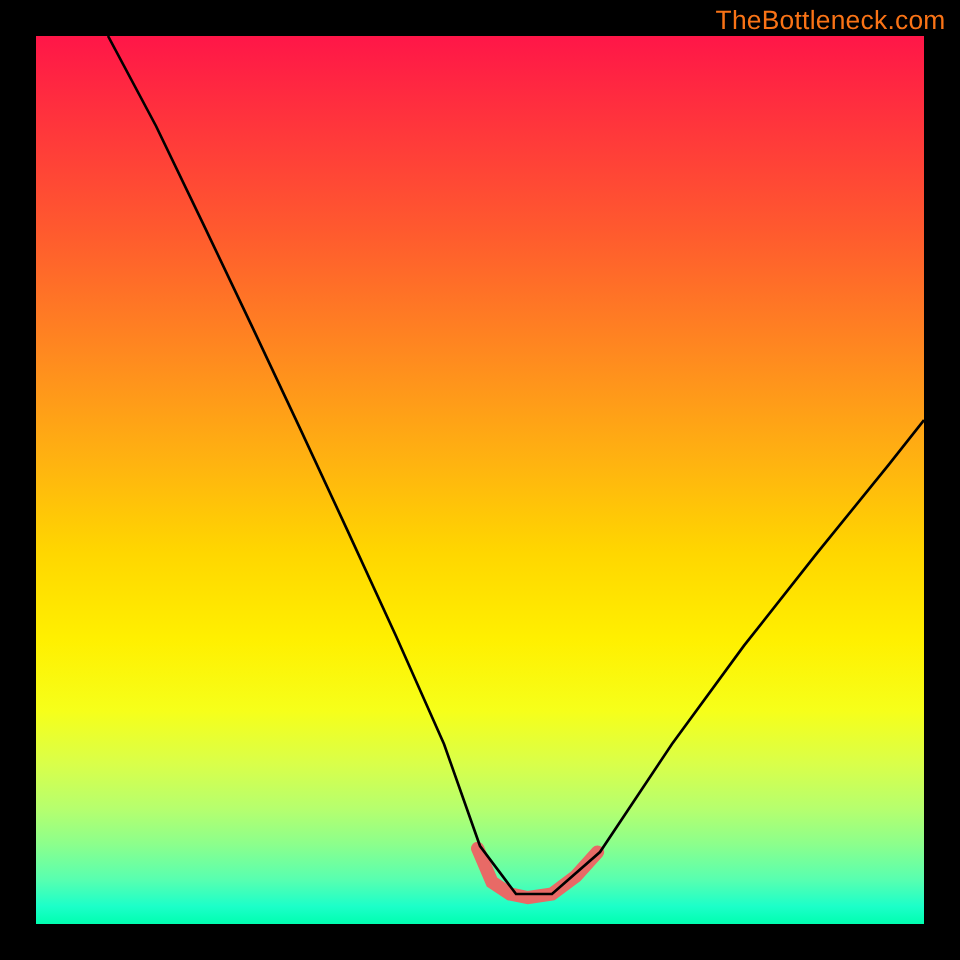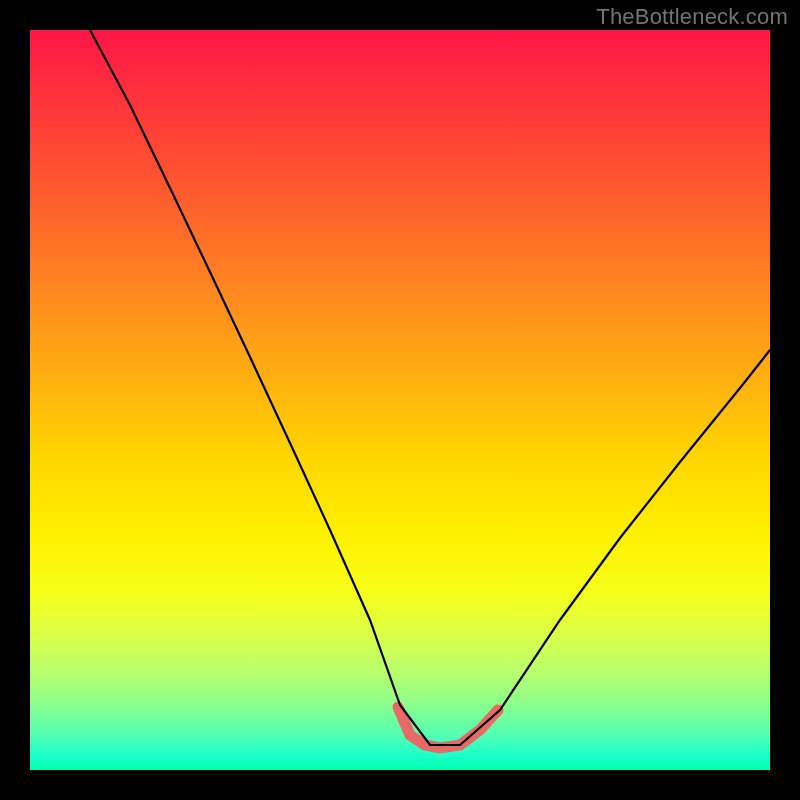--- a/index.html
+++ b/index.html
@@ -46,21 +46,21 @@
     position: absolute;
     left: 0;
     top: 0;
     width: 740px;
     height: 740px;
   }
   .watermark {
     position: absolute;
     top: 4px;
     right: 12px;
-    color: #737373;
+    color: #f97316;
     font-size: 22px;
     font-weight: 500;
     letter-spacing: 0.2px;
     user-select: none;
   }
 </style>
 </head>
 <body>
 
 <div class="frame">

